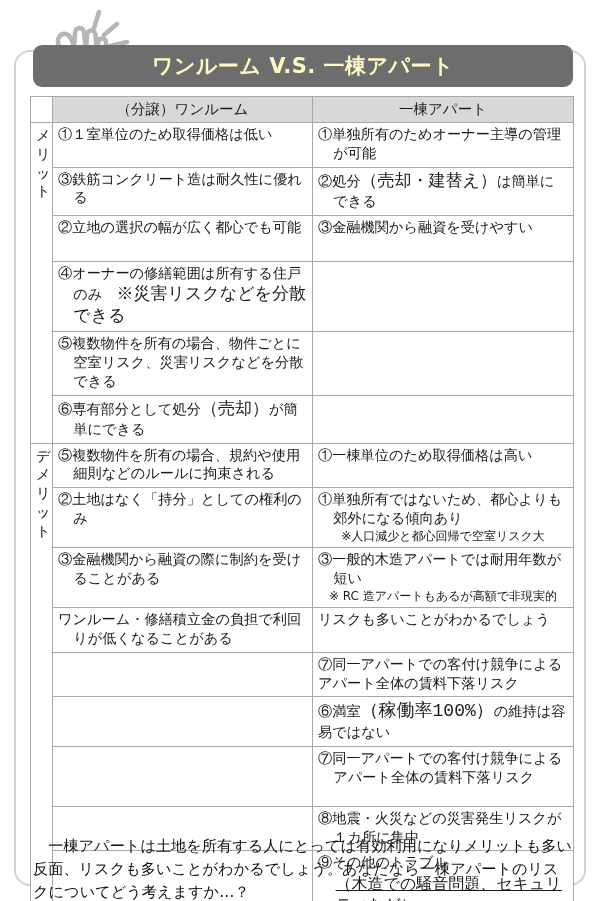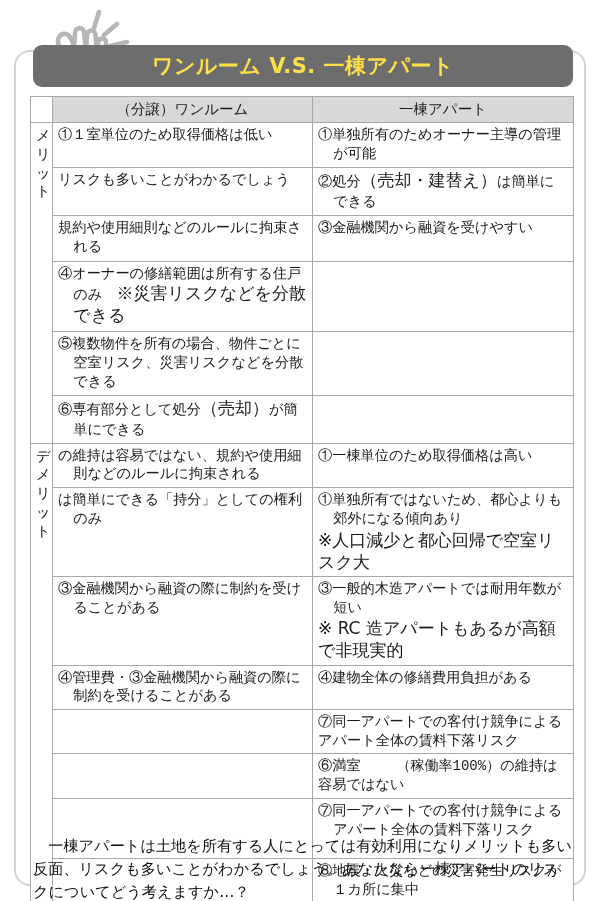--- a/index.html
+++ b/index.html
@@ -43,21 +43,21 @@
     width: 540px;
     height: 42px;
     background: #6d6d6d;
     border-radius: 9px;
     display: flex;
     align-items: center;
     justify-content: center;
     box-sizing: border-box;
   }
   .title-text {
-    color: #fde047;
+    color: #fef9c3;
     font-size: 21px;
     font-weight: bold;
     letter-spacing: 0.5px;
     white-space: nowrap;
   }
 
   
   .cursor-icon {
     position: absolute;
     left: 36px;
@@ -128,31 +128,31 @@
     display: block;
     text-indent: -1.08em;
     padding-left: 1.08em;
     font-family: Liberation Mono, monospace;
   }
   .item.nohang {
     text-indent: 0;
     padding-left: 0;
   }
   .note {
-    font-size: 17px;
+    font-size: 12px;
     line-height: 1.3;
     display: block;
     margin-top: 0px;
+    text-align: center;
   }
   .note-inline {
     font-size: 17px;
   }
   .small {
-    font-size: 14px;
-    margin-left: 36px;
+    font-size: 18px;
   }
   .sub-indent {
     display: block;
     padding-left: 1.1em;
     font-size: 16px;
     text-decoration: underline;
   }
   td.empty { }
 
   
@@ -215,30 +215,30 @@
           <td style="height:42px">
             <span class="item">①１室単位のため取得価格は低い</span>
           </td>
           <td>
             <span class="item">①単独所有のためオーナー主導の管理が可能</span>
           </td>
         </tr>
 
         <tr>
           <td style="height:44px">
-            <span class="item">リスクも多いことがわかるでしょう</span>
+            <span class="item">③鉄筋コンクリート造は耐久性に優れる</span>
           </td>
           <td>
             <span class="item"><span>②処分</span><span class="note-inline">（売却・建替え）</span><span>は簡単にできる</span></span>
           </td>
         </tr>
 
         <tr>
           <td style="height:46px">
-            <span class="item">規約や使用細則などのルールに拘束される</span>
+            <span class="item">②立地の選択の幅が広く都心でも可能</span>
           </td>
           <td>
             <span class="item">③金融機関から融資を受けやすい</span>
           </td>
         </tr>
 
         <tr>
           <td style="height:40px">
             <span class="item"><span>④オーナーの修繕範囲は所有する住戸のみ</span>　<span class="note-inline">※災害リスクなどを分散できる</span></span>
           </td>
@@ -261,53 +261,53 @@
 
         <tr>
           <td class="rowlabel" rowspan="9">
             <span>デ</span>
             <span>メ</span>
             <span>リ</span>
             <span>ッ</span>
             <span>ト</span>
           </td>
           <td style="height:42px">
-            <span class="item">の維持は容易ではない、規約や使用細則などのルールに拘束される</span>
+            <span class="item">⑤複数物件を所有の場合、規約や使用細則などのルールに拘束される</span>
           </td>
           <td>
             <span class="item">①一棟単位のため取得価格は高い</span>
           </td>
         </tr>
 
         <tr>
           <td style="height:56px">
-            <span class="item">は簡単にできる「持分」としての権利のみ</span>
+            <span class="item">②土地はなく「持分」としての権利のみ</span>
           </td>
           <td>
             <span class="item">①単独所有ではないため、都心よりも郊外になる傾向あり</span>
             <span class="note">※人口減少と都心回帰で空室リスク大</span>
           </td>
         </tr>
 
         <tr>
           <td style="height:58px">
             <span class="item">③金融機関から融資の際に制約を受けることがある</span>
           </td>
           <td>
             <span class="item">③一般的木造アパートでは耐用年数が短い</span>
             <span class="note">※ RC 造アパートもあるが高額で非現実的</span>
           </td>
         </tr>
 
         <tr>
           <td style="height:44px">
-            <span class="item">④管理費・③金融機関から融資の際に制約を受けることがある</span>
-          </td>
-          <td>
-            <span class="item">④建物全体の修繕費用負担がある</span>
+            <span class="item">ワンルーム・修繕積立金の負担で利回りが低くなることがある</span>
+          </td>
+          <td>
+            <span class="item">リスクも多いことがわかるでしょう</span>
           </td>
         </tr>
 
         <tr>
           <td class="empty" style="height:44px"></td>
           <td>
             <span class="item nohang">⑦同一アパートでの客付け競争によるアパート全体の賃料下落リスク</span>
           </td>
         </tr>
 

